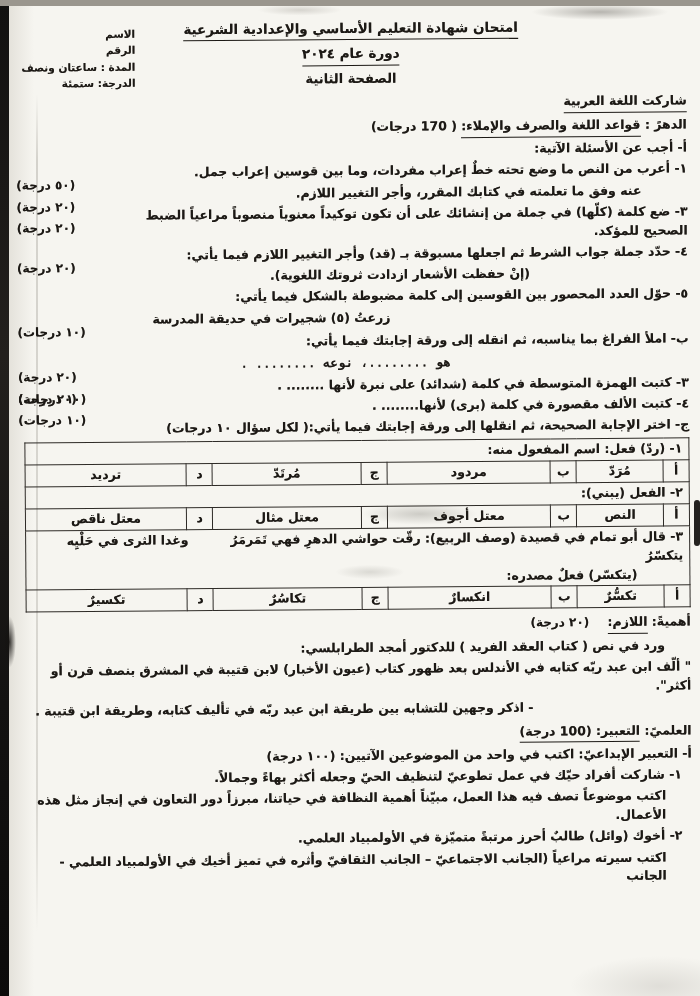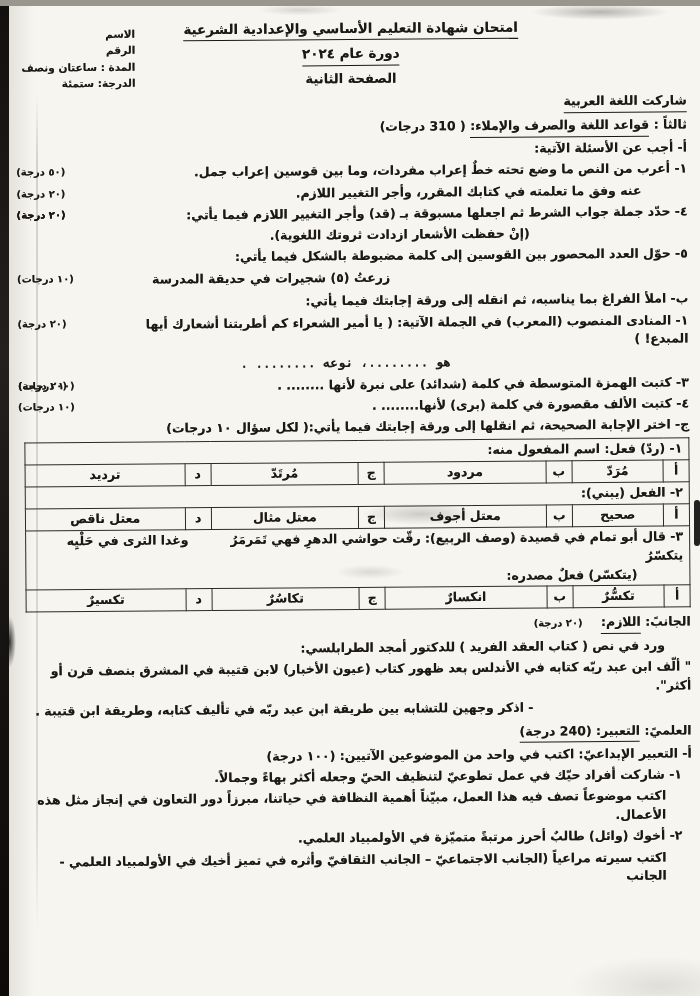--- a/index.html
+++ b/index.html
@@ -30,21 +30,21 @@
   .hdr{position:relative;height:76px;}
   .fields{position:absolute;left:6px;top:6px;text-align:right;font-size:10.5px;line-height:1.55;direction:rtl;}
   .titles{width:max-content;margin:4px auto 0;text-align:center;}
   .titles .t1{font-size:13.5px;display:inline-block;border-bottom:1.6px solid #1c1915;padding-bottom:1px;}
   .titles .t2{font-size:13.5px;display:inline-block;border-bottom:1.6px solid #1c1915;padding-bottom:1px;margin-top:3px;}
   .titles .t3{font-size:13px;margin-top:3px;}
   .subject-row{text-align:right;margin:0 0 3px;}
   .u{display:inline-block;border-bottom:1.5px solid #1c1915;padding-bottom:1px;}
   .row{position:relative;padding-left:92px;margin:0 0 2.5px;}
   .row.nopad{padding-left:0;}
-  .mark{position:absolute;left:0;top:0;white-space:nowrap;font-size:10px;}
+  .mark{position:absolute;left:0;top:12px;white-space:nowrap;font-size:12px;}
   .mark.inmark{position:static;margin-right:14px;}
   .ind1{margin-right:46px;}   
   .ind2{margin-right:158px;}  
   .ind3{margin-right:298px;}  
   .ind4{margin-right:238px;font-family:Liberation Mono, monospace;}  
   .ind5{margin-right:26px;}  
   .sec-head{margin-top:5px;}
   .mcq{width:calc(100% - 6px);border-collapse:collapse;margin:3px 0 5px;direction:rtl;}
   .mcq td{border:1.5px solid #2e2b27;padding:1px 5px;text-align:center;font-size:12.5px;height:19px;}
   .mcq td.qcell{text-align:right;padding-right:6px;}
@@ -74,40 +74,41 @@
         <div><span class="t2">دورة عام ٢٠٢٤</span></div>
         <div class="t3">الصفحة الثانية</div>
       </div>
     </div>
 
     <div class="subject-row">
       <span class="u">شاركت اللغة العربية</span>
     </div>
 
     <div class="row nopad">
-      <span>ثالثاً :</span>
+      <span>الدهرً :</span>
       <span class="u">قواعد اللغة والصرف والإملاء:</span>
-      <span>( 310 درجات)</span>
+      <span>( 170 درجات)</span>
     </div>
 
     <div class="row nopad">أ- أجب عن الأسئلة الآتية:</div>
 
     <div class="row">
       <span>١- أعرب من النص ما وضع تحته خطٌ إعراب مفردات، وما بين قوسين إعراب جمل.</span>
       <span class="mark">(٥٠ درجة)</span>
     </div>
 
     <div class="row">
       <span class="mark">(٢٠ درجة)</span>
     </div>
     <div class="row">
       <span class="ind1" style="display:inline-block">عنه وفق ما تعلمته في كتابك المقرر، وأجر التغيير اللازم.</span>
     </div>
 
     <div class="row">
+      <span>٣- ضع كلمة (كلّها) في جملة من إنشائك على أن تكون توكيداً معنوياً منصوباً مراعياً الضبط الصحيح للمؤكد.</span>
       <span class="mark">(٢٠ درجة)</span>
     </div>
 
     <div class="row">
       <span>٤- حدّد جملة جواب الشرط ثم اجعلها مسبوقة بـ (قد) وأجر التغيير اللازم فيما يأتي:</span>
       <span class="mark">(٢٠ درجة)</span>
     </div>
     <div class="row">
       <span class="ind2" style="display:inline-block">(إنْ حفظت الأشعار ازدادت ثروتك اللغوية).</span>
     </div>
@@ -116,21 +117,20 @@
       <span>٥- حوّل العدد المحصور بين القوسين إلى كلمة مضبوطة بالشكل فيما يأتي:</span>
     </div>
     <div class="row">
       <span class="ind3" style="display:inline-block">زرعتُ (٥) شجيرات في حديقة المدرسة</span>
       <span class="mark">(١٠ درجات)</span>
     </div>
 
     <div class="row nopad sec-head">ب- املأ الفراغ بما يناسبه، ثم انقله إلى ورقة إجابتك فيما يأتي:</div>
 
     <div class="row">
-      <span>١- المنادى المنصوب (المعرب) في الجملة الآتية: ( يا أمير الشعراء كم أطربتنا أشعارك أيها المبدع! )</span>
       <span class="mark">(٢٠ درجة)</span>
     </div>
     <div class="row">
       <span class="ind4" style="display:inline-block">هو ........، نوعه ........ .</span>
     </div>
 
     <div class="row">
       <span class="mark">(٢٠ درجة)</span>
     </div>
 
@@ -169,21 +169,21 @@
           <td>ج</td>
           <td>مُرتَدّ</td>
           <td>د</td>
           <td>ترديد</td>
         </tr>
         <tr>
           <td class="qcell" colspan="8">٢- الفعل (يبني):</td>
         </tr>
         <tr>
           <td>أ</td>
-          <td>صحيح</td>
+          <td>النص</td>
           <td>ب</td>
           <td>معتل أجوف</td>
           <td>ج</td>
           <td>معتل مثال</td>
           <td>د</td>
           <td>معتل ناقص</td>
         </tr>
         <tr>
           <td class="qcell" colspan="8">
             <div><span>٣- قال أبو تمام في قصيدة (وصف الربيع): رقّت حواشي الدهرِ فهي تَمَرمَرُ</span><span class="hemi-gap"></span><span>وغدا الثرى في حَلْيِه يتكسّرُ</span></div>
@@ -197,35 +197,35 @@
           <td>انكسارٌ</td>
           <td>ج</td>
           <td>تكاسُرٌ</td>
           <td>د</td>
           <td>تكسيرٌ</td>
         </tr>
       </tbody>
     </table>
 
     <div class="row nopad">
-      <span>الجانبً:</span>
+      <span>أهميةً:</span>
       <span class="u">اللازم:</span>
       <span class="mark inmark">(٢٠ درجة)</span>
     </div>
     <div class="row nopad">
       <span class="ind5" style="display:inline-block">ورد في نص ( كتاب العقد الفريد ) للدكتور أمجد الطرابلسي:</span>
     </div>
     <div class="row nopad">" ألّف ابن عبد ربّه كتابه في الأندلس بعد ظهور كتاب (عيون الأخبار) لابن قتيبة في المشرق بنصف قرن أو أكثر".</div>
     <div class="row nopad">
       <span class="ind2" style="display:inline-block">- اذكر وجهين للتشابه بين طريقة ابن عبد ربّه في تأليف كتابه، وطريقة ابن قتيبة .</span>
     </div>
 
     <div class="row nopad sec-head">
       <span>العلميً:</span>
-      <span class="u">التعبير: (240 درجة)</span>
+      <span class="u">التعبير: (100 درجة)</span>
     </div>
     <div class="row nopad">أ- التعبير الإبداعيّ: اكتب في واحد من الموضوعين الآتيين: (١٠٠ درجة)</div>
     <div class="row nopad">
       <span style="display:inline-block;margin-right:10px">١- شاركت أفراد حيّك في عمل تطوعيّ لتنظيف الحيّ وجعله أكثر بهاءً وجمالاً.</span>
     </div>
     <div class="row nopad">
       <span class="ind5" style="display:inline-block">اكتب موضوعاً تصف فيه هذا العمل، مبيّناً أهمية النظافة في حياتنا، مبرزاً دور التعاون في إنجاز مثل هذه الأعمال.</span>
     </div>
     <div class="row nopad">
       <span style="display:inline-block;margin-right:10px">٢- أخوك (وائل) طالبٌ أحرز مرتبةً متميّزة في الأولمبياد العلمي.</span>

